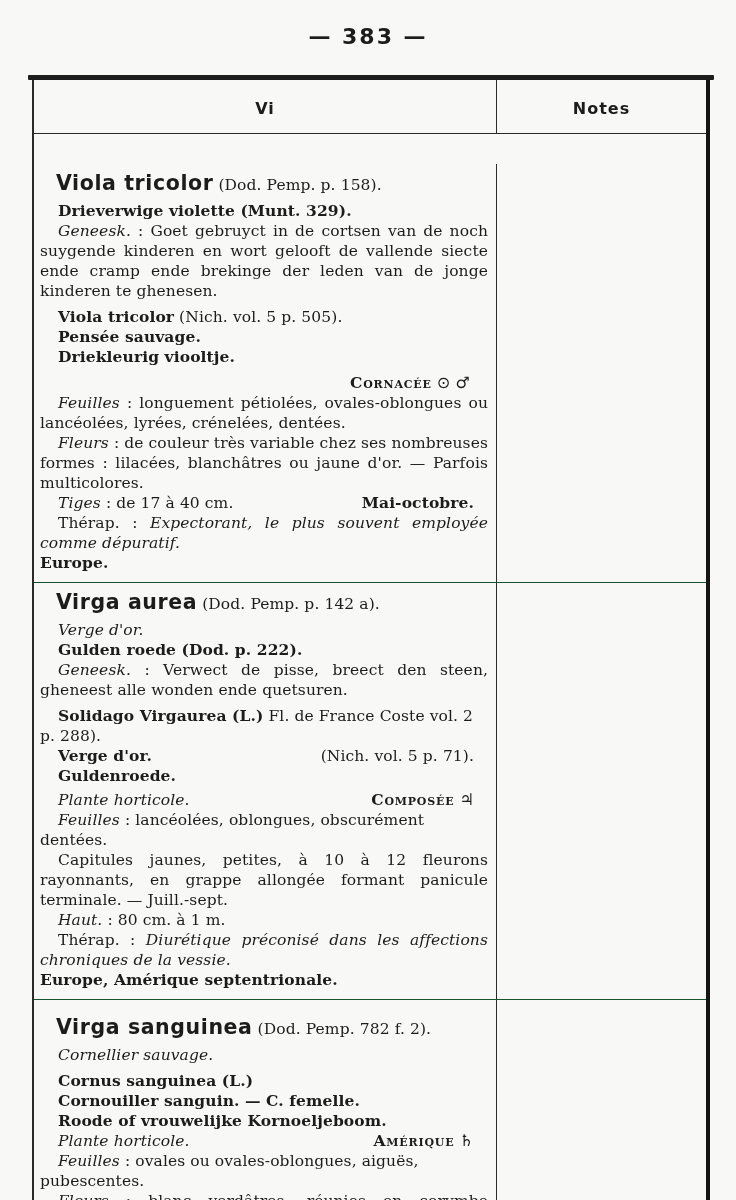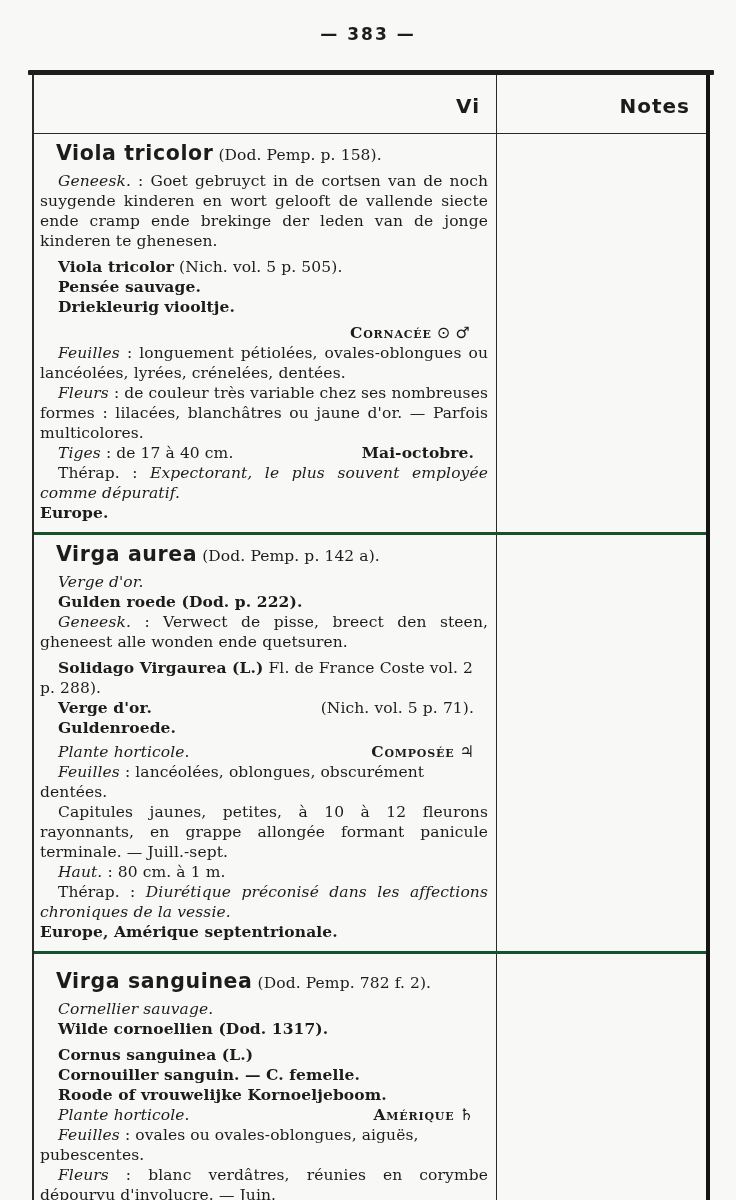--- a/index.html
+++ b/index.html
@@ -11,56 +11,56 @@
   body{
     width:736px;height:1200px;overflow:hidden;
     background:var(--paper);
     color:var(--ink);
     font-family:"DejaVu Serif","Liberation Serif",serif;
   }
   .page-number{
     margin-top:24px;
     text-align:center;
     font-weight:bold;
-    font-size:17px;
+    font-size:22px;
     letter-spacing:2px;
     font-family:"DejaVu Sans","Liberation Sans",sans-serif;
   }
   .table-wrap{margin:26px 26px 0 32px;position:relative;}
   .top-rule{height:5px;background:var(--rule);margin:0 -4px 0 -4px;border-radius:1px;}
   .grid{
     border-left:2px solid #2a2a2a;
     border-right:4px solid #151515;
     border-bottom:1px solid #2a2a2a;
     background:var(--paper);
   }
   .row{display:flex;}
   .cell-left{
     width:463px;min-width:463px;box-sizing:border-box;
     border-right:1px solid #2a2a2a;
   }
   .cell-right{flex:1;}
   .header-row{border-bottom:1px solid #2a2a2a;}
   .header-row .cell-left,.header-row .cell-right{
-    text-align:right;
-    padding:19px 16px 15px 0;
+    text-align:center;
+    padding:19px 0 15px 0;
     font-weight:bold;
-    font-size:20px;
+    font-size:16px;
     letter-spacing:1px;
     font-family:"DejaVu Sans","Liberation Sans",sans-serif;
   }
-  .entry-row{border-top:3px solid #14532d;}
+  .entry-row{border-top:1px solid #14532d;}
   .entry-row:first-of-type{border-top:none;}
   .entry-row .cell-left{
     padding:7px 8px 9px 6px;
     font-size:15.5px;
     line-height:20px;
     letter-spacing:0.1px;
   }
-  .entry-row:nth-of-type(1) .cell-left{min-height:344px;}
+  .entry-row:nth-of-type(1) .cell-left{min-height:344px;margin-top:30px;}
   .entry-row:nth-of-type(2) .cell-left{min-height:312px;}
   .entry-row:nth-of-type(3) .cell-left{min-height:288px;padding-top:15px;}
   .p{margin:0;text-indent:18px;}
   .p.justify{text-align:justify;}
   .p.center{text-align:left;text-indent:0;}
   .p.right{text-align:right;text-indent:0;padding-right:18px;}
   .p.gap{margin-top:6px;}
   .p.heading{margin-bottom:4px;line-height:24px;white-space:nowrap;text-indent:16px;}
   .split{display:flex;justify-content:space-between;padding-right:14px;}
   .split .sl{text-indent:0;padding-left:18px;}
@@ -80,20 +80,21 @@
   <div class="top-rule"></div>
   <div class="grid">
     <div class="row header-row">
       <div class="cell-left">Vi</div>
       <div class="cell-right">Notes</div>
     </div>
     <div id="entries">
         <div class="row entry-row">
           <div class="cell-left">
             <div class="p heading"><span class="seg-h">Viola tricolor</span><span class="seg-r"> (Dod. Pemp. p. 158).</span></div>
+            <div class="p"><span class="seg-b">Drieverwige violette (Munt. 329).</span></div>
             <div class="p justify"><span class="seg-i">Geneesk.</span><span class="seg-r"> : Goet gebruyct in de cortsen van de noch suygende kinderen en wort gelooft de vallende siecte ende cramp ende brekinge der leden van de jonge kinderen te ghenesen.</span></div>
             <div class="p gap"><span class="seg-b">Viola tricolor</span><span class="seg-r"> (Nich. vol. 5 p. 505).</span></div>
             <div class="p"><span class="seg-b">Pensée sauvage.</span></div>
             <div class="p"><span class="seg-b">Driekleurig viooltje.</span></div>
             <div class="p right gap"><span class="seg-sc">Cornacée</span><span class="seg-sym"> ⊙ ♂</span></div>
             <div class="p justify"><span class="seg-i">Feuilles</span><span class="seg-r"> : longuement pétiolées, ovales-oblongues ou lancéolées, lyrées, crénelées, dentées.</span></div>
             <div class="p justify"><span class="seg-i">Fleurs</span><span class="seg-r"> : de couleur très variable chez ses nombreuses formes : lilacées, blanchâtres ou jaune d'or. — Parfois multicolores.</span></div>
             <div class="p split">
               <span class="sl"><span class="seg-i">Tiges</span><span class="seg-r"> : de 17 à 40 cm.</span></span>
               <span class="sr"><span class="seg-b">Mai-octobre.</span></span>
@@ -124,21 +125,20 @@
             <div class="p"><span class="seg-i">Haut.</span><span class="seg-r"> : 80 cm. à 1 m.</span></div>
             <div class="p justify"><span class="seg-r">Thérap. : </span><span class="seg-i">Diurétique préconisé dans les affections chroniques de la vessie.</span></div>
             <div class="p center"><span class="seg-b">Europe, Amérique septentrionale.</span></div>
           </div>
           <div class="cell-right"></div>
         </div>
         <div class="row entry-row">
           <div class="cell-left">
             <div class="p heading"><span class="seg-h">Virga sanguinea</span><span class="seg-r"> (Dod. Pemp. 782 f. 2).</span></div>
             <div class="p"><span class="seg-i">Cornellier sauvage.</span></div>
-            <div class="p"><span class="seg-b">Wilde cornoellien (Dod. 1317).</span></div>
             <div class="p gap"><span class="seg-b">Cornus sanguinea (L.)</span></div>
             <div class="p"><span class="seg-b">Cornouiller sanguin. — C. femelle.</span></div>
             <div class="p"><span class="seg-b">Roode of vrouwelijke Kornoeljeboom.</span></div>
             <div class="p split">
               <span class="sl"><span class="seg-i">Plante horticole.</span></span>
               <span class="sr"><span class="seg-sc">Amérique</span><span class="seg-sym"> ♄</span></span>
             </div>
             <div class="p"><span class="seg-i">Feuilles</span><span class="seg-r"> : ovales ou ovales-oblongues, aiguës, pubescentes.</span></div>
             <div class="p justify"><span class="seg-i">Fleurs</span><span class="seg-r"> : blanc verdâtres, réunies en corymbe dépourvu d'involucre. — Juin.</span></div>
           </div>

